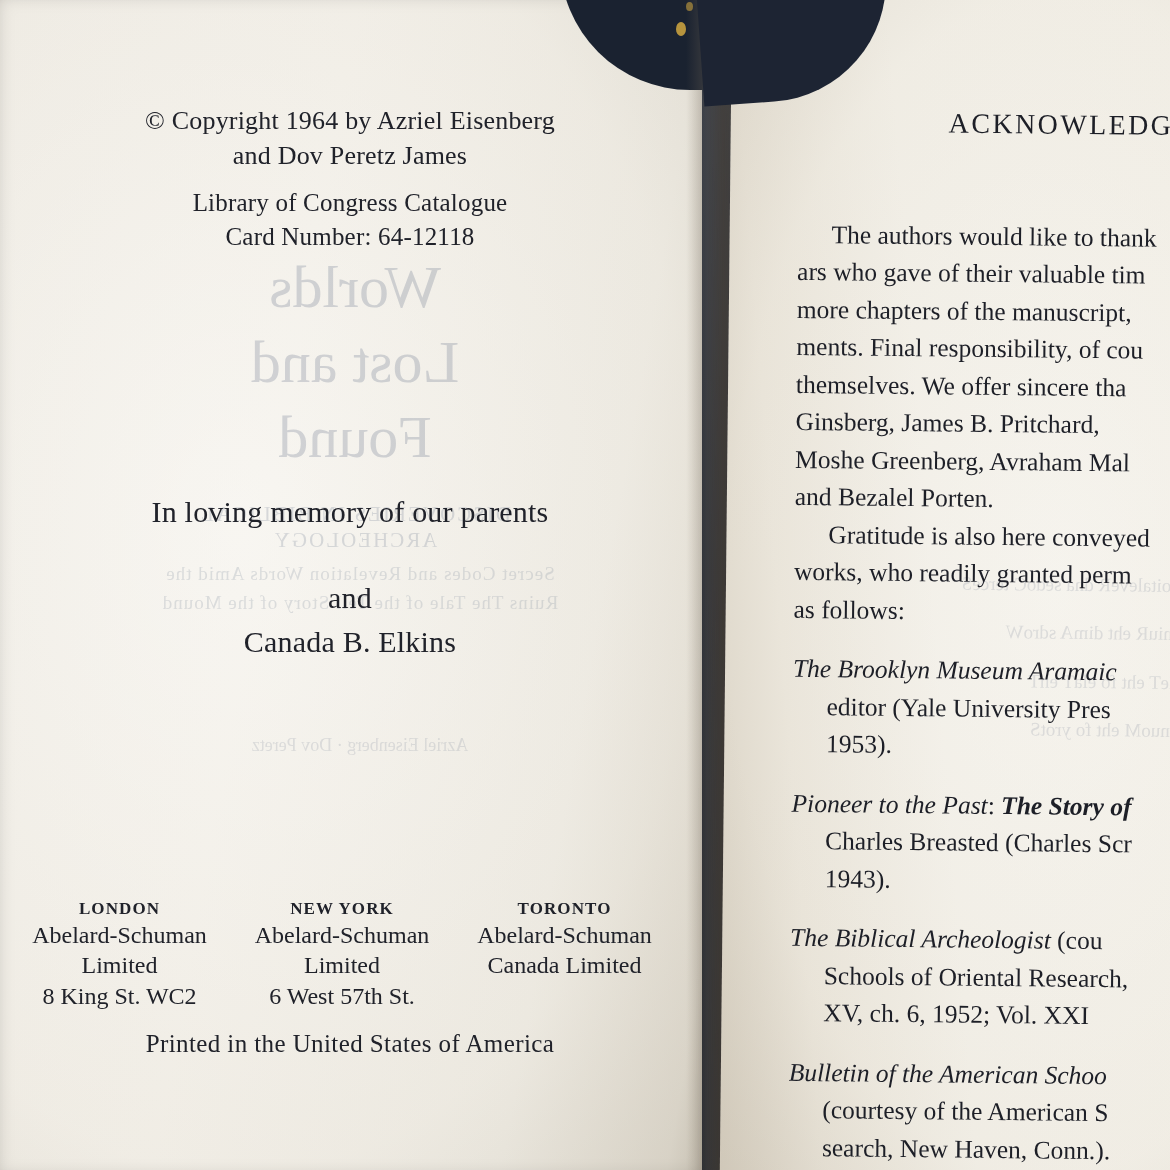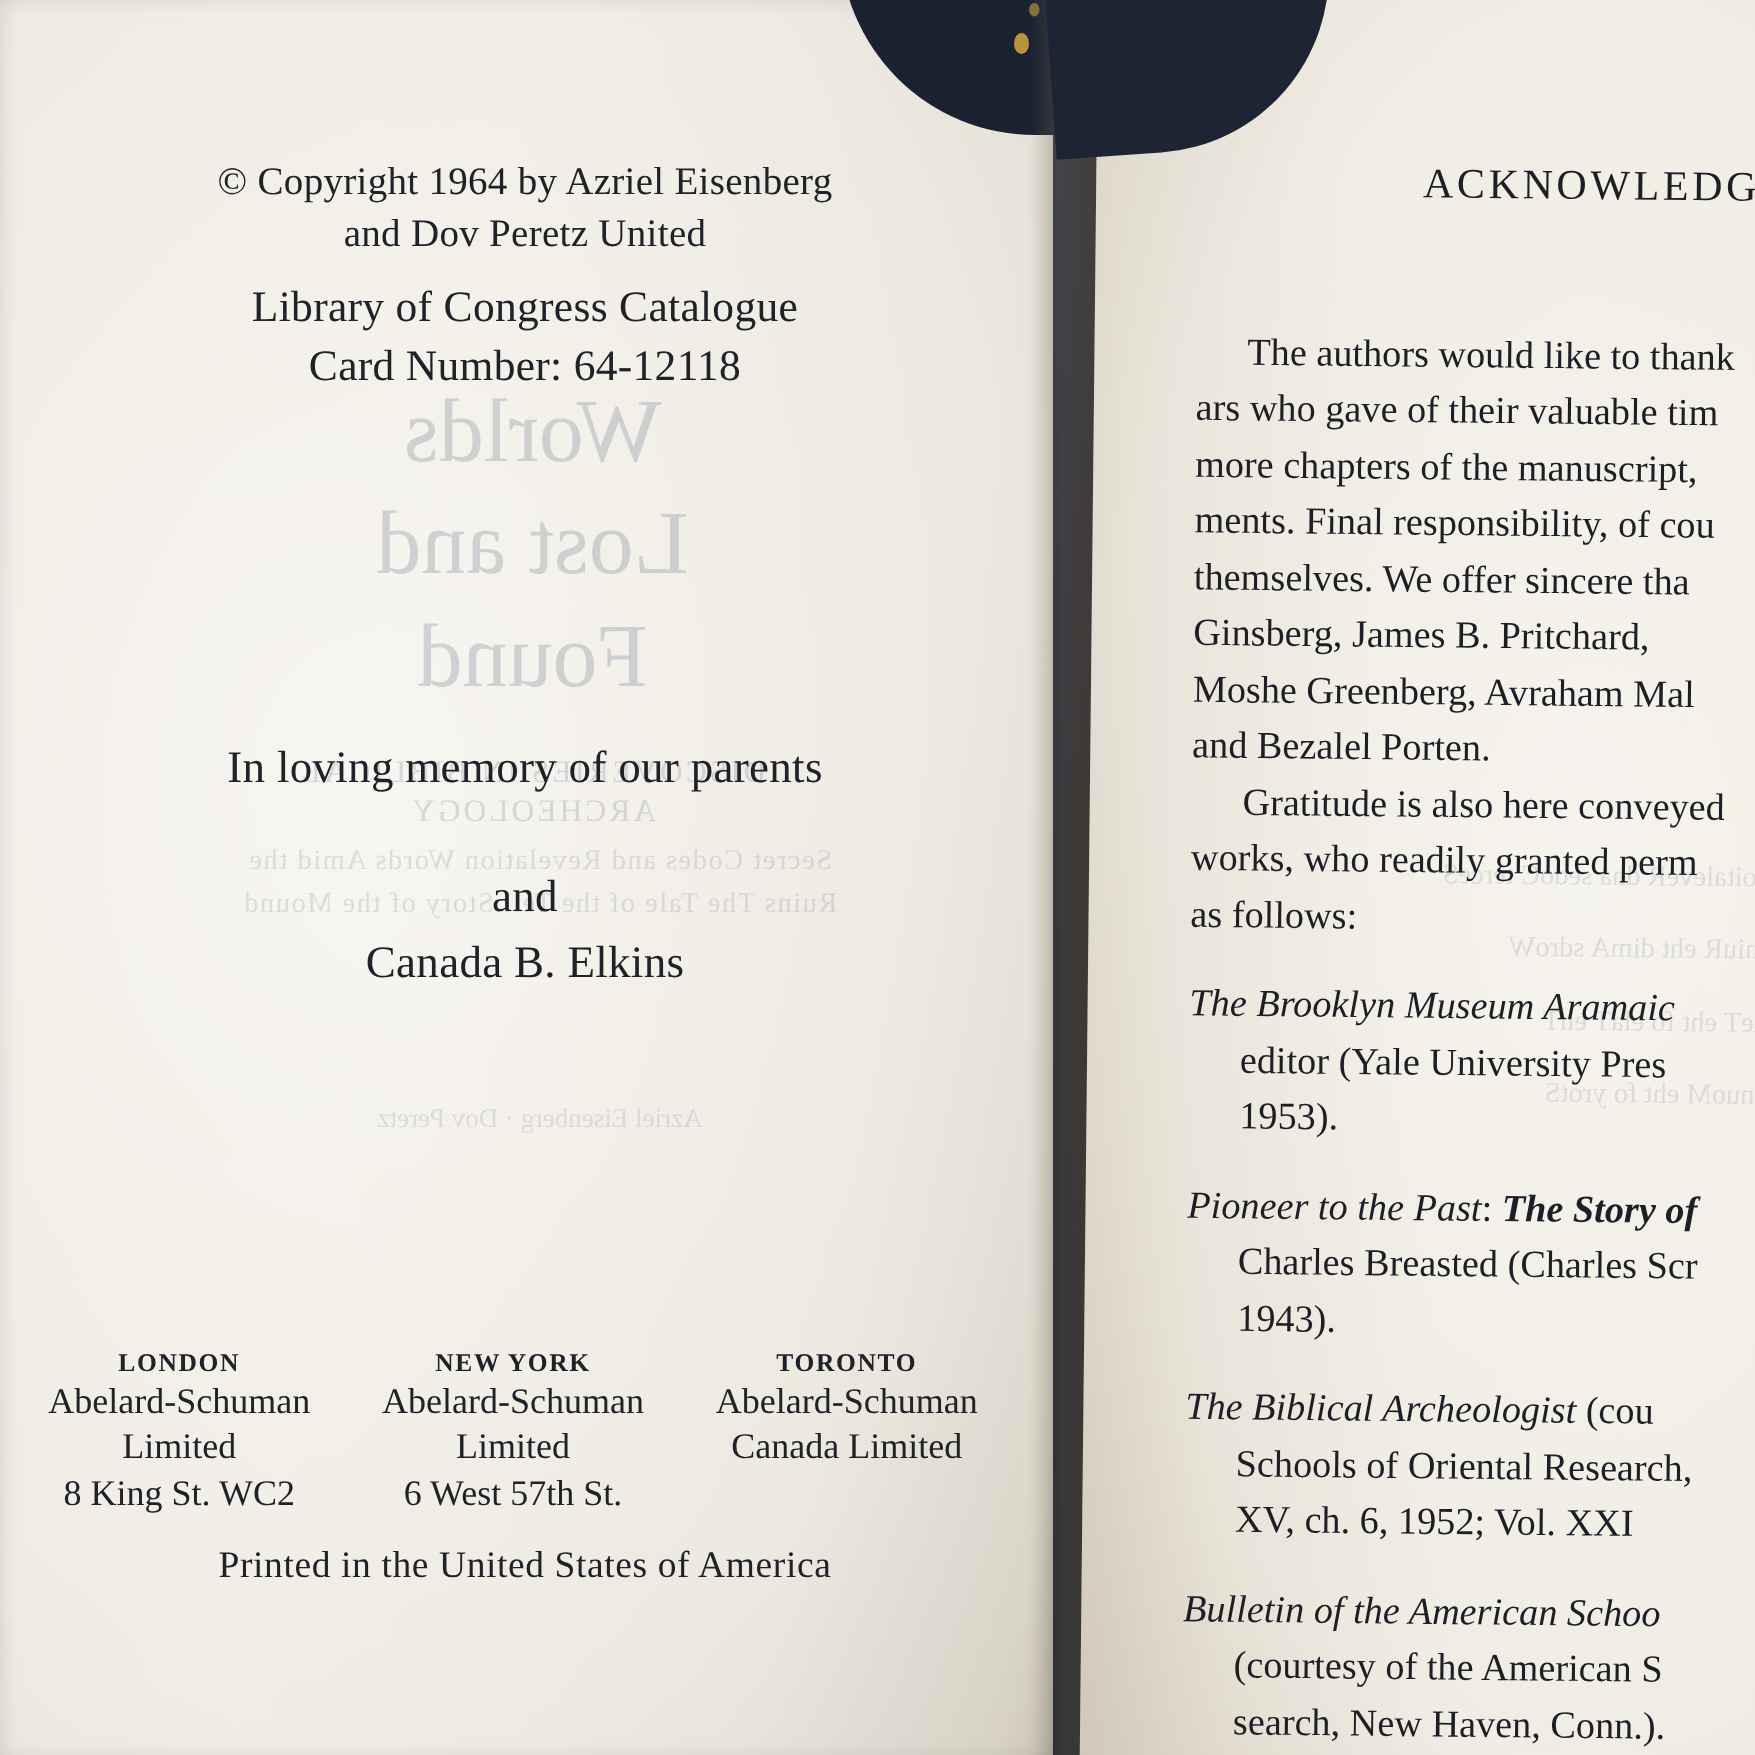--- a/index.html
+++ b/index.html
@@ -121,21 +121,21 @@
     left: 60px;
     top: 76px;
     width: 580px;
     font-size: 26px;
   }
   .copyright .line2 { display: block; }
   .loc {
     left: 60px;
     top: 158px;
     width: 580px;
-    font-size: 29px;
+    font-size: 25px;
   }
   .dedication {
     left: 60px;
     top: 462px;
     width: 580px;
     font-size: 30px;
     line-height: 1.44;
   }
 
   .imprints {
@@ -290,21 +290,21 @@
 BIBLICAL ARCHEOLOGY</span>
   </div>
   <div class="ghost2">Secret Codes and Revelation
 Words Amid the Ruins
 The Tale of the Tell
 Story of the Mound</div>
   <div class="ghost3">Azriel Eisenberg · Dov Peretz</div>
 
   <div class="lp-text copyright">
     <span>© Copyright 1964 by Azriel Eisenberg</span>
-    <span class="line2">and Dov Peretz United</span>
+    <span class="line2">and Dov Peretz James</span>
   </div>
 
   <div class="lp-text loc">
     <span>Library of Congress Catalogue</span><br>
     <span>Card Number: 64-12118</span>
   </div>
 
   <div class="lp-text dedication">
     <span>In loving memory of our parents</span><br>
     <br>

